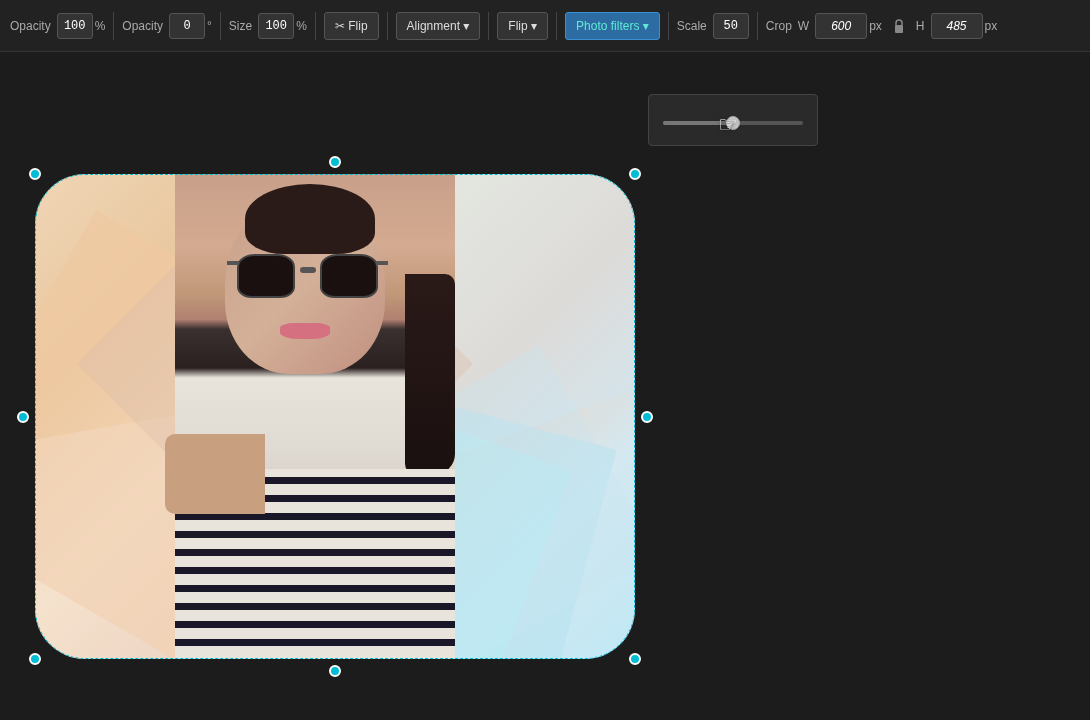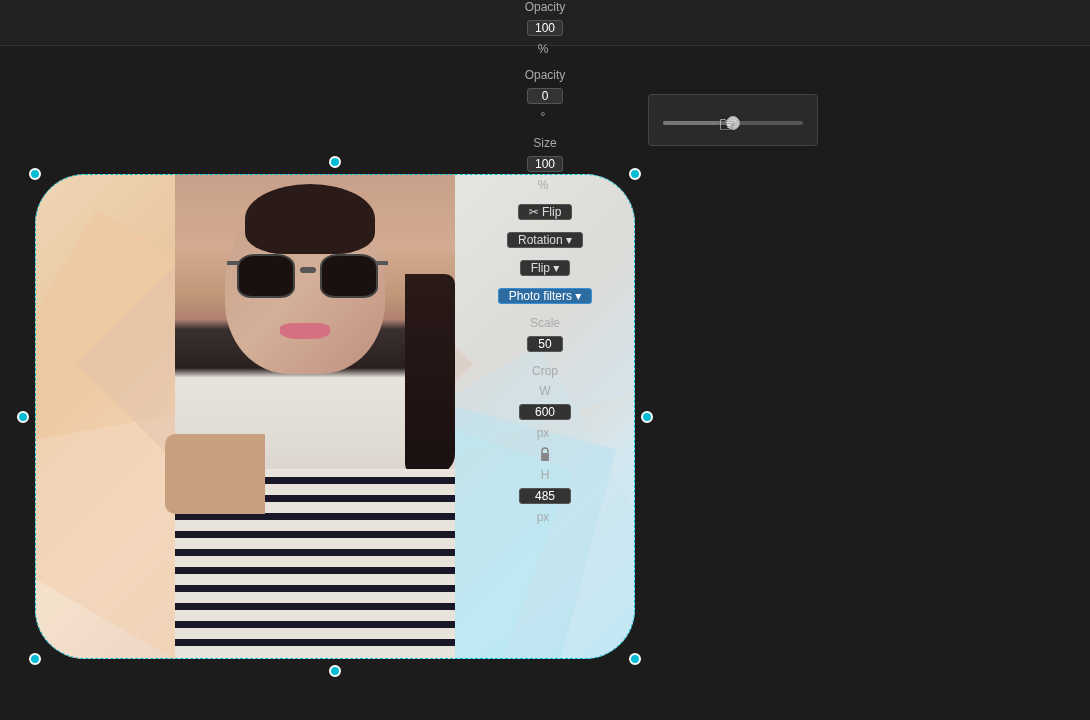--- a/index.html
+++ b/index.html
@@ -13,26 +13,25 @@
       overflow: hidden;
       position: relative;
     }
 
     
     #toolbar {
       display: flex;
       align-items: center;
       background: #222;
       border-bottom: 1px solid #333;
-      height: 46px;
+      height: 52px;
       padding: 0 10px;
       gap: 6px;
       position: relative;
       z-index: 10;
-      flex-direction: column;
     }
 
     .toolbar-label {
       color: #aaa;
       font-size: 12px;
       white-space: nowrap;
     }
 
     .toolbar-input {
       background: #333;
@@ -63,21 +62,21 @@
       cursor: pointer;
       display: flex;
       align-items: center;
       gap: 4px;
       white-space: nowrap;
     }
 
     .toolbar-btn.active {
       background: #2d6ca2;
       border-color: #3a8fd4;
-      color: #ffffff;
+      color: #5eead4;
     }
 
     .toolbar-separator {
       width: 1px;
       height: 28px;
       background: #444;
       margin: 0 2px;
     }
 
     
@@ -235,23 +234,25 @@
       left: 718px;
       font-size: 22px;
       z-index: 200;
       color: #fff;
       filter: drop-shadow(1px 1px 2px #000);
       pointer-events: none;
     }
 
     .toolbar-input-narrow {
       width: 36px;
+      font-family: Liberation Mono, monospace;
     }
     .toolbar-input-wide {
       width: 52px;
+      font-style: italic;
     }
 
     .lock-icon-wrap {
       display: flex;
       align-items: center;
       justify-content: center;
       width: 22px;
       height: 22px;
     }
   </style>
@@ -275,21 +276,21 @@
   <span class="toolbar-label">Size</span>
   <input class="toolbar-input toolbar-input-narrow" value="100" style="">
   <span class="toolbar-unit">%</span>
 
   <div class="toolbar-separator"></div>
 
   <button class="toolbar-btn">✂ Flip</button>
 
   <div class="toolbar-separator"></div>
 
-  <button class="toolbar-btn">Rotation ▾</button>
+  <button class="toolbar-btn">Alignment ▾</button>
 
   <div class="toolbar-separator"></div>
 
   <button class="toolbar-btn">Flip ▾</button>
 
   <div class="toolbar-separator"></div>
 
   <button class="toolbar-btn active">Photo filters ▾</button>
 
   <div class="toolbar-separator"></div>

